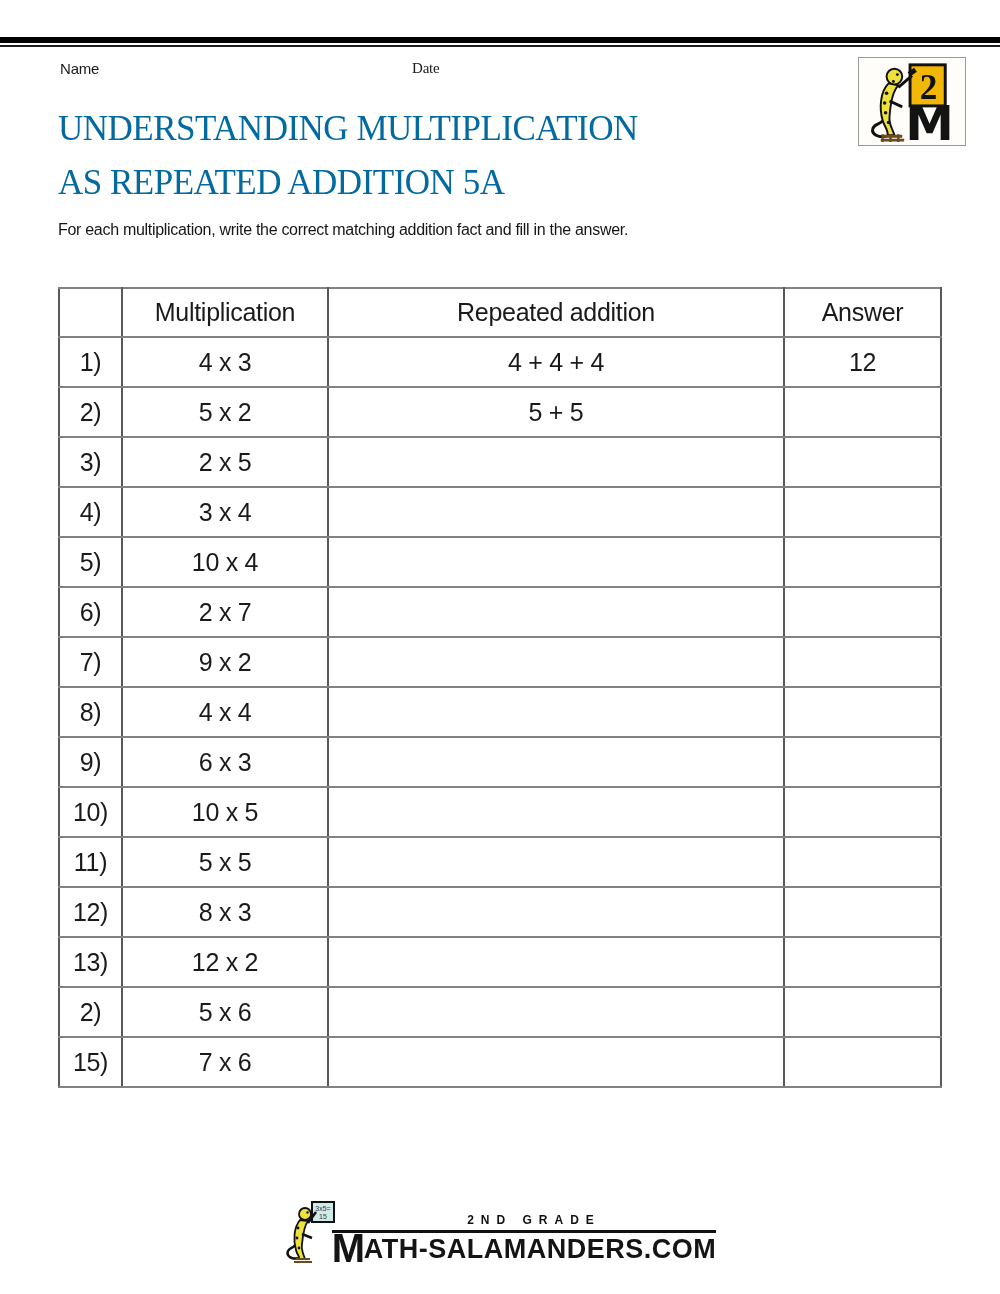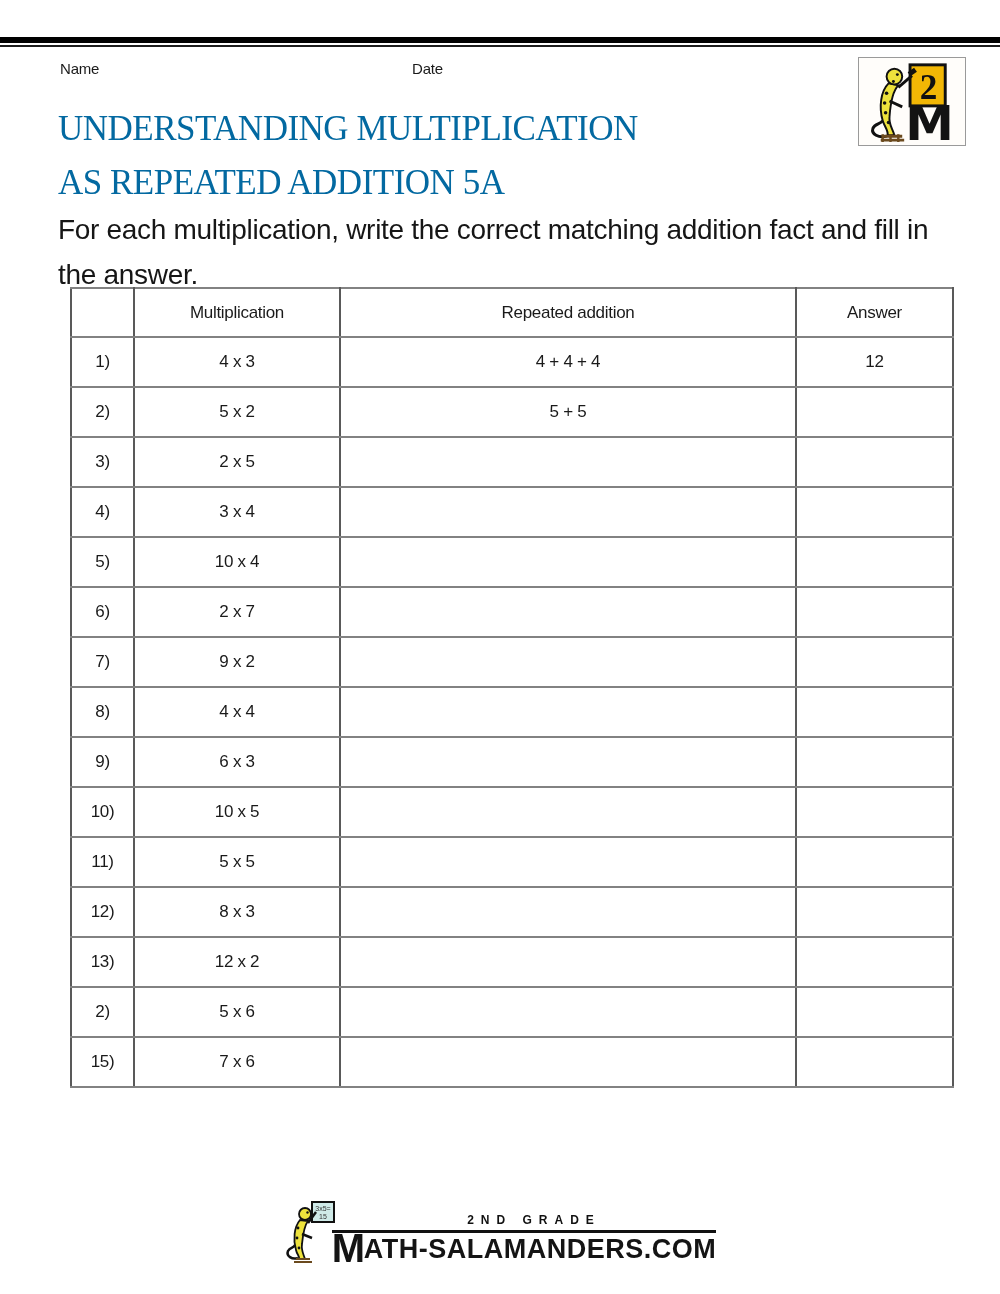--- a/index.html
+++ b/index.html
@@ -24,21 +24,21 @@
     position: absolute; left: 0; top: 45px;
     width: 100%; height: 2px; background: #1c1c1c;
   }
 
   .name-label {
     position: absolute; left: 60px; top: 60px;
     font-size: 15px; letter-spacing: -0.2px;
   }
   .date-label {
     position: absolute; left: 412px; top: 60px;
-    font-size: 15px; letter-spacing: -0.2px;
+    font-size: 15px; letter-spacing: -0.2px; font-family: Liberation Serif, serif;
   }
 
   
   .grade-logo {
     position: absolute; left: 858px; top: 57px;
     width: 108px; height: 89px;
     background: #fffdfa;
     border: 1px solid #9a9a9a;
   }
   .grade-logo svg { display: block; width: 100%; height: 100%; }
@@ -50,32 +50,32 @@
     font-size: 35px; line-height: 54px;
     color: #0369a1;
     letter-spacing: -0.5px;
     white-space: nowrap;
   }
 
   
   .instructions {
     position: absolute; left: 58px; top: 207px;
     width: 895px;
-    font-size: 28px; line-height: 45px;
+    font-size: 16px; line-height: 45px;
     letter-spacing: -0.3px;
     color: #161616;
   }
 
   
   .sheet-table {
-    position: absolute; left: 70px; top: 287px;
+    position: absolute; left: 58px; top: 287px;
     border-collapse: collapse;
     table-layout: fixed;
     width: 884px;
-    font-size: 17px;
+    font-size: 25px;
   }
   .sheet-table th, .sheet-table td {
     border-left: 2px solid #595959;
     border-right: 2px solid #595959;
     border-top: 2px solid #828282;
     border-bottom: 2px solid #828282;
     text-align: center;
     vertical-align: middle;
     font-weight: normal;
     letter-spacing: -0.3px;

